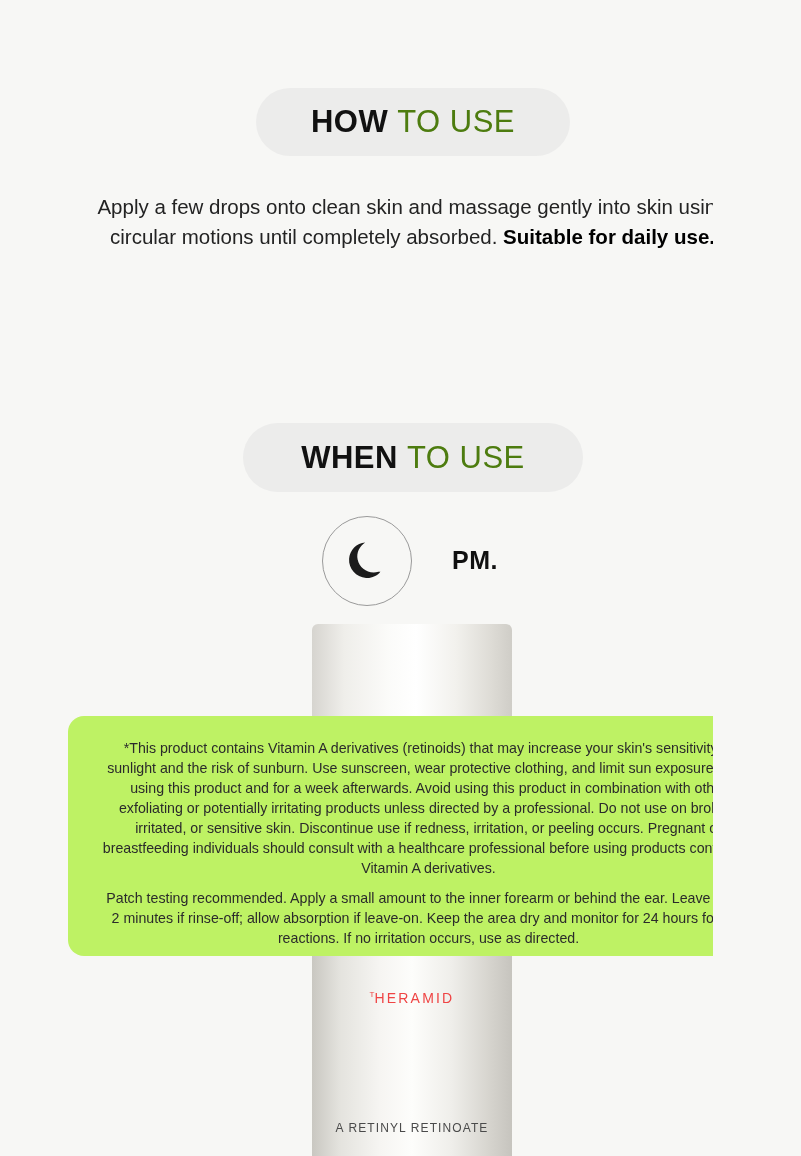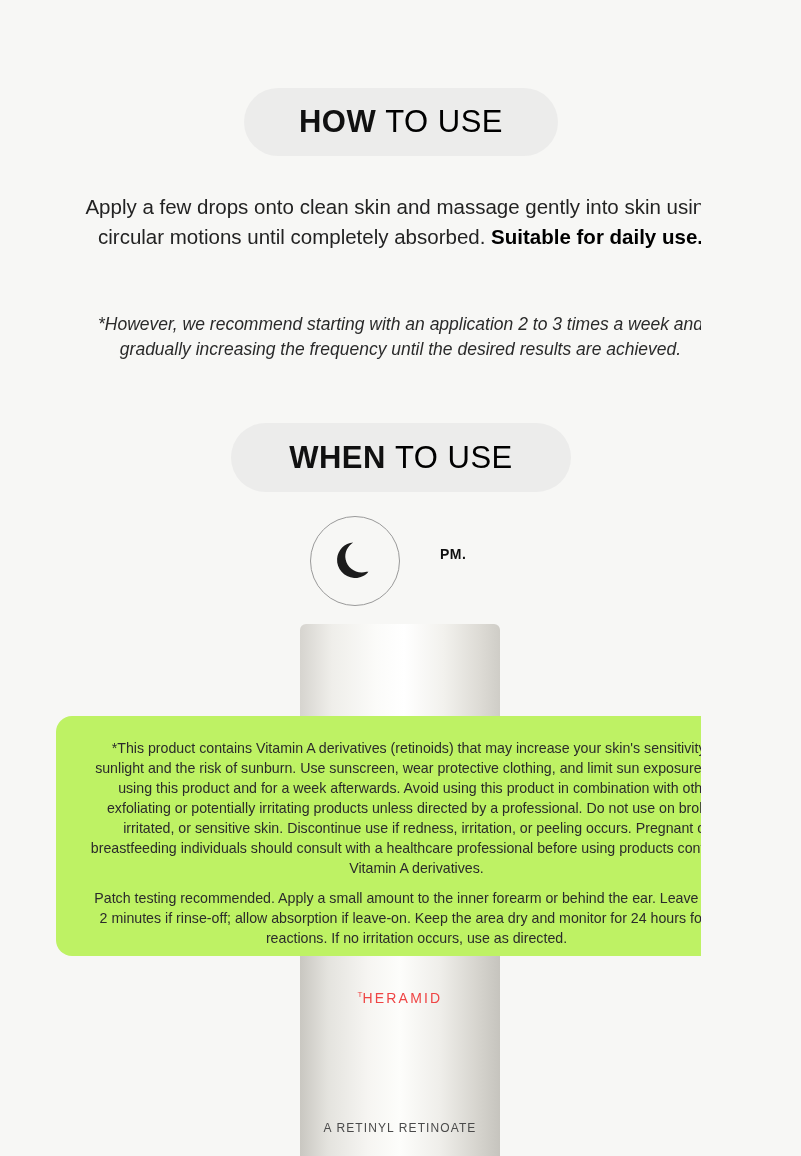--- a/index.html
+++ b/index.html
@@ -15,39 +15,40 @@
     font-family: "Liberation Sans", sans-serif;
     color: #1c1c1c;
   }
 
   .page {
     position: relative;
     width: 701px;
     height: 1156px;
     background: #f7f7f5;
     overflow: hidden;
+    margin-left: 12px;
   }
 
   
   .pill {
     position: absolute;
     background: #ececeb;
     border-radius: 70px;
     display: flex;
     align-items: center;
     justify-content: center;
     letter-spacing: 0.5px;
   }
   .pill .bold {
     font-weight: bold;
     color: #111;
   }
   .pill .light {
     font-weight: normal;
-    color: #000000;
+    color: #4d7c0f;
   }
 
   #pill-how {
     left: 244px;
     top: 88px;
     width: 314px;
     height: 68px;
     font-size: 31px;
   }
   #pill-when {
@@ -100,21 +101,21 @@
     background: transparent;
   }
   #moon-circle svg {
     display: block;
     margin: 21px 0 0 23px;
   }
   #pm-label {
     position: absolute;
     left: 440px;
     top: 546px;
-    font-size: 14px;
+    font-size: 25px;
     font-weight: bold;
     letter-spacing: 0.5px;
     color: #101010;
   }
 
   
   #bottle {
     position: absolute;
     left: 300px;
     top: 624px;
@@ -203,21 +204,20 @@
 
   <div class="pill" id="pill-how">
     <span class="bold">HOW</span>
     <span class="light">TO USE</span>
   </div>
 
   <div class="para" id="para-main">
     <span>Apply a few drops onto clean skin and massage gently into skin using circular motions until completely absorbed. </span><span class="strong">Suitable for daily use.</span>
   </div>
 
-  <div class="para" id="para-note">*However, we recommend starting with an application 2 to 3 times a week and gradually increasing the frequency until the desired results are achieved.</div>
 
   <div class="pill" id="pill-when">
     <span class="bold">WHEN</span>
     <span class="light">TO USE</span>
   </div>
 
   <div id="moon-circle">
     <span>
       <svg width="42" height="46" viewBox="0 0 42 46" fill="none" xmlns="http://www.w3.org/2000/svg">
         <path d="M33 34.5C22.8 37.2 13.2 31.2 11.2 21.6C9.7 14.4 13.2 7.3 19.2 3.6C10.2 4.2 2.8 11.6 2.2 20.9C1.5 31.4 9.6 40.4 20.1 41.1C26.1 41.5 31.6 38.9 35.2 34.5C34.5 34.5 33.7 34.4 33 34.5Z" fill="#1c1c1c" transform="translate(1,1) scale(0.95)"></path>

